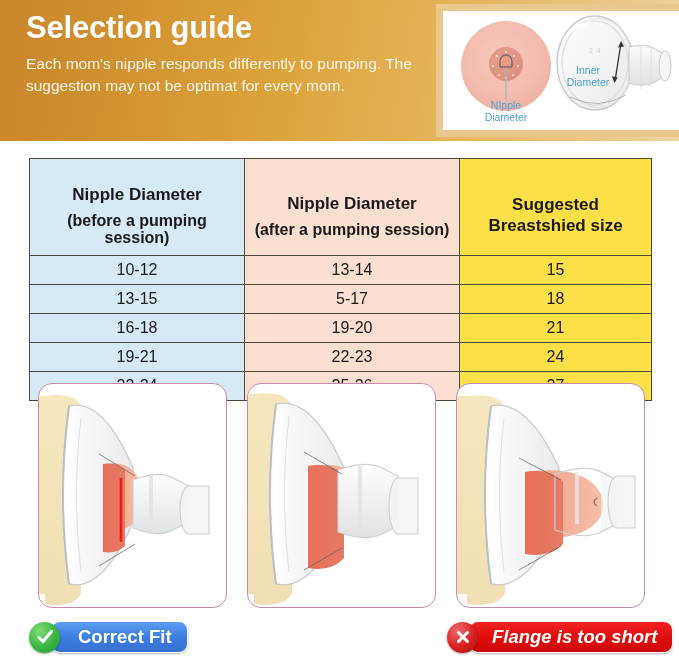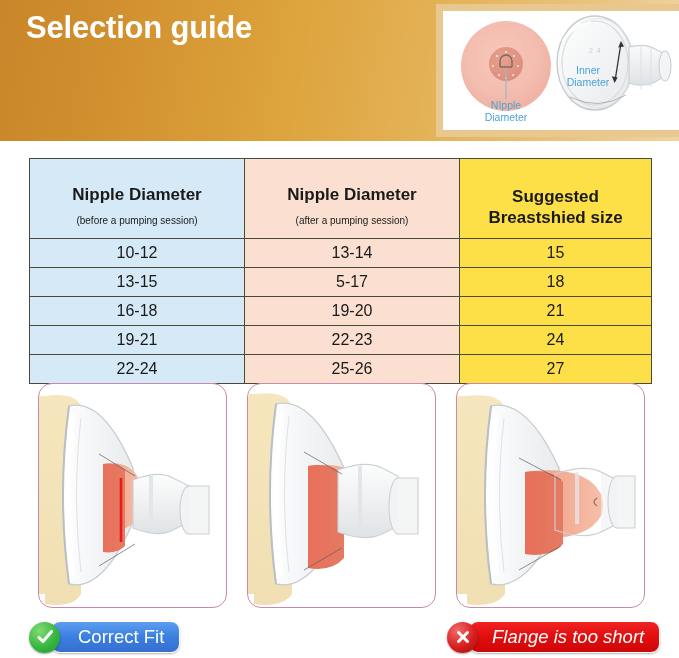--- a/index.html
+++ b/index.html
@@ -76,21 +76,21 @@
   table.guide th, table.guide td {
     border: 1px solid #4a4a3a;
     text-align: center;
     color: #1a1a1a;
   }
   table.guide th {
     padding: 25px 4px 9px;
     vertical-align: middle;
   }
   .th-main { font-size: 17px; font-weight: bold; line-height: 21px; }
-  .th-sub  { font-size: 10px; font-weight: normal; line-height: 17px; margin-top: 7px; }
+  .th-sub  { font-size: 16px; font-weight: bold; line-height: 17px; margin-top: 7px; }
   table.guide td {
     padding: 5px 4px;
     font-size: 16px;
     height: 28px;
   }
   .col-a { background: #d6e9f6; width: 215px; }
   .col-b { background: #fbdfd0; width: 215px; }
   .col-c { background: #fde047; width: 192px; }
 
   
@@ -154,21 +154,21 @@
 
   .pill {
     position: relative;
     margin-left: -9px;
     height: 32px;
     display: flex;
     align-items: center;
     padding: 0 15px 0 22px;
     border-radius: 9px;
     font-size: 18.5px;
-    font-weight: normal;
+    font-weight: bold;
     color: #ffffff;
     box-shadow: 0 1px 2px rgba(0,0,0,.3);
     white-space: nowrap;
   }
   .pill-blue {
     background: linear-gradient(180deg,#5d9ef0 0%,#3b7fe0 50%,#356fd0 100%);
     border: 1.5px solid #ffffff;
     padding-left: 26px;
   }
   .pill-red {
@@ -178,20 +178,21 @@
   }
 </style>
 </head>
 <body>
 
 <div id="page">
 
   <div class="banner">
     <div class="banner-text">
       <div class="banner-title">Selection guide</div>
+      <div class="banner-sub">Each mom's nipple responds differently to pumping. The suggestion may not be optimat for every mom.</div>
     </div>
 
     <div class="hero-frame">
       <div class="hero-inner">
         <svg class="hero-svg" width="236" height="119" viewBox="0 0 236 119">
           <defs>
             <radialGradient id="areolaG" cx="45%" cy="40%" r="60%">
               <stop offset="0%" stop-color="#f7c8bb"></stop>
               <stop offset="70%" stop-color="#f3bcae"></stop>
               <stop offset="100%" stop-color="#efb2a4"></stop>

